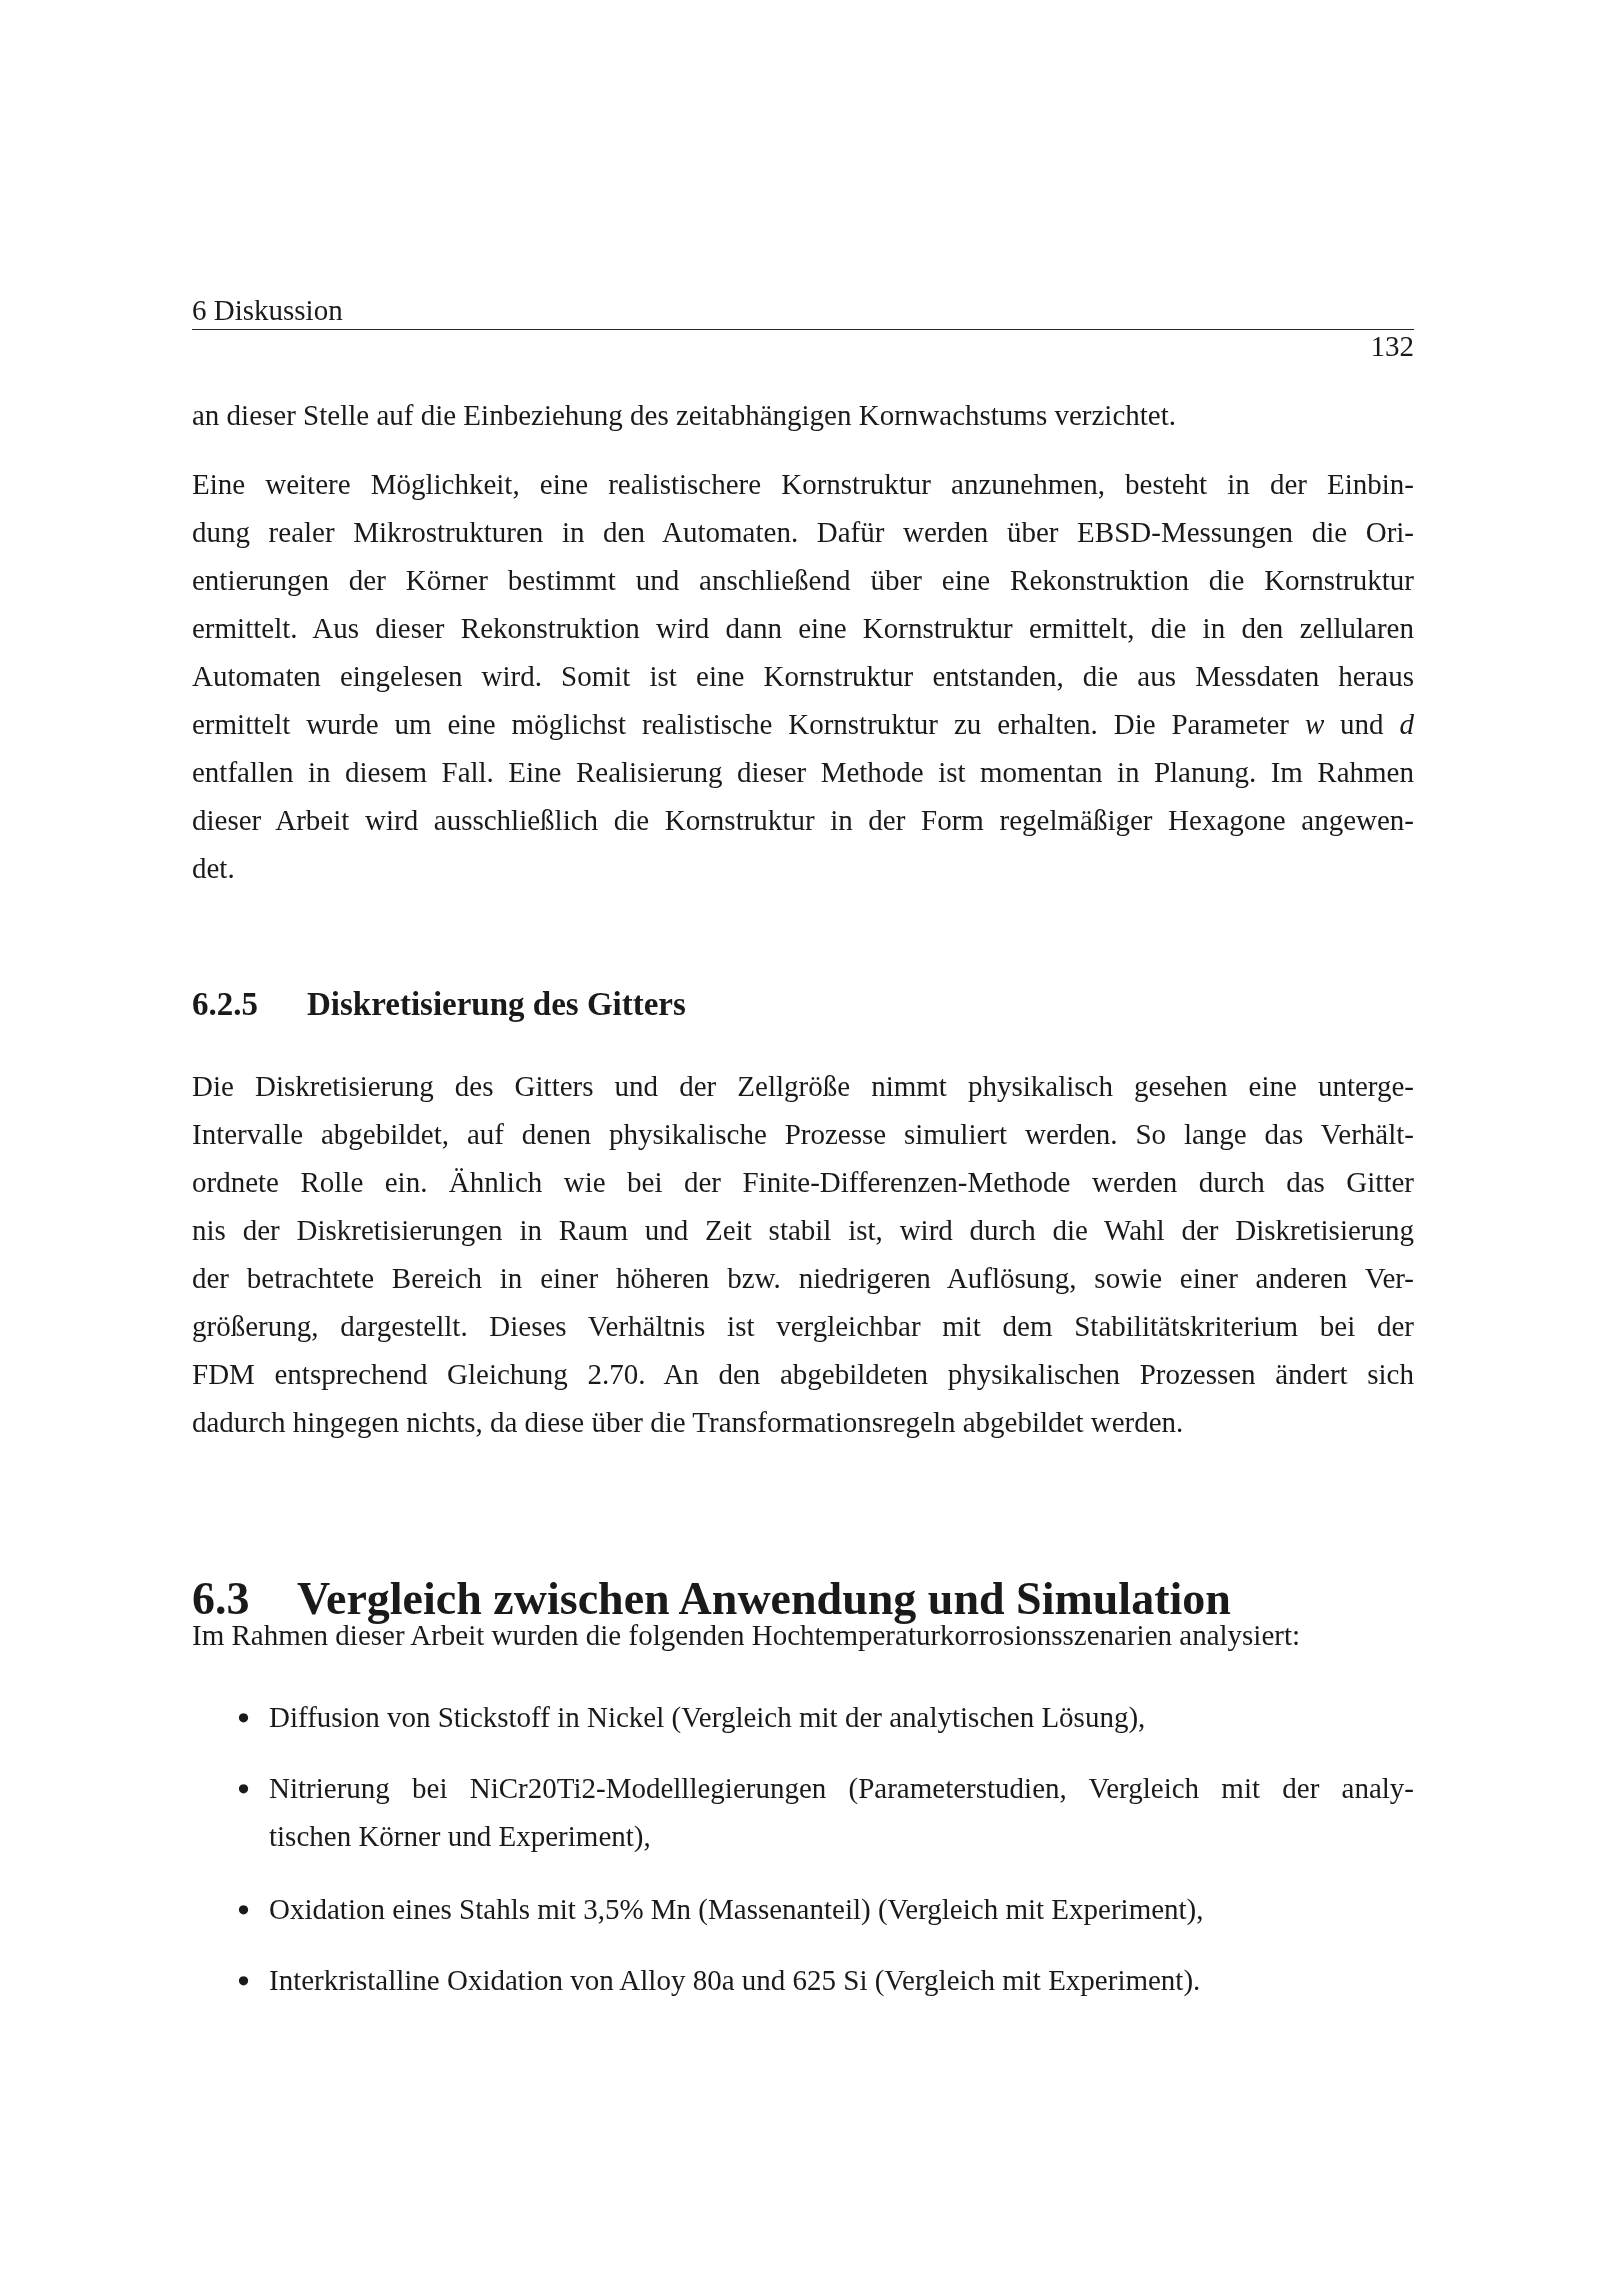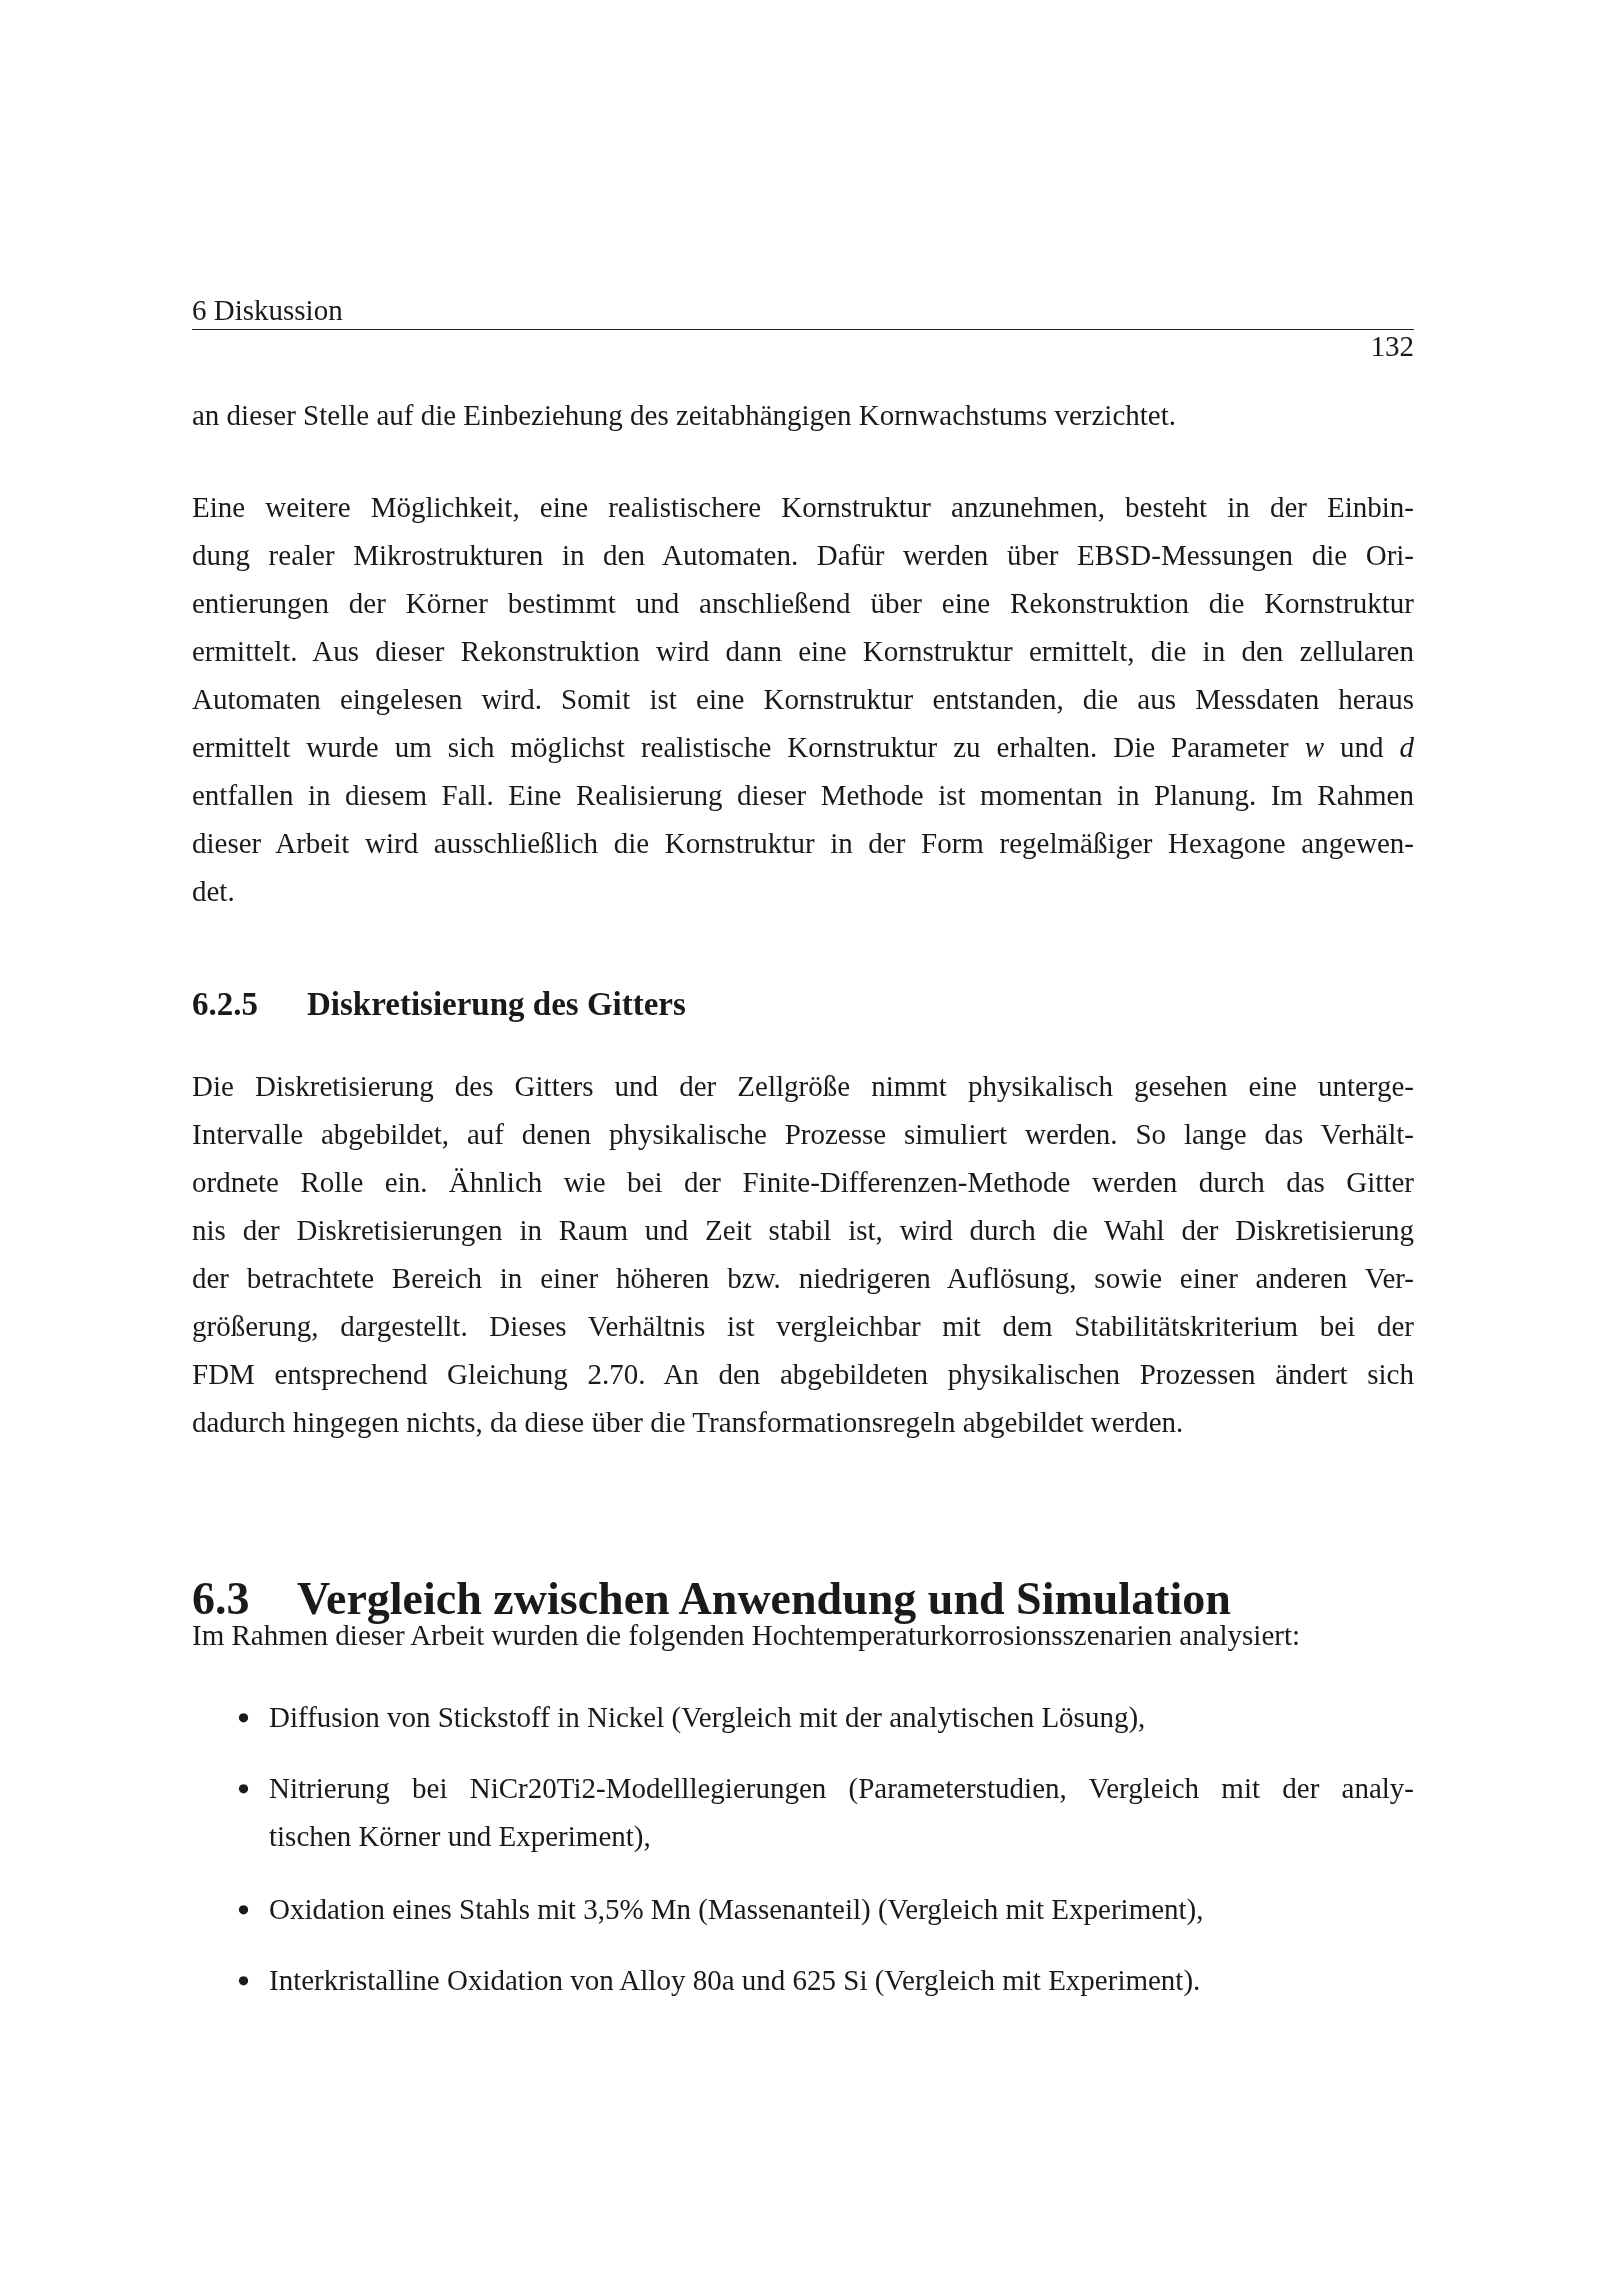--- a/index.html
+++ b/index.html
@@ -32,27 +32,27 @@
 
   <div class="header">
     <span class="chapter">6 Diskussion</span>
     <span class="pagenum">132</span>
   </div>
 
   <div class="p" style="top:391px;">
     <span class="line last">an dieser Stelle auf die Einbeziehung des zeitabhängigen Kornwachstums verzichtet.</span>
   </div>
 
-  <div class="p" style="top:483px;">
+  <div class="p" style="top:460px;">
     <span class="line">Eine weitere Möglichkeit, eine realistischere Kornstruktur anzunehmen, besteht in der Einbin-</span>
     <span class="line">dung realer Mikrostrukturen in den Automaten. Dafür werden über EBSD-Messungen die Ori-</span>
     <span class="line">entierungen der Körner bestimmt und anschließend über eine Rekonstruktion die Kornstruktur</span>
     <span class="line">ermittelt. Aus dieser Rekonstruktion wird dann eine Kornstruktur ermittelt, die in den zellularen</span>
     <span class="line">Automaten eingelesen wird. Somit ist eine Kornstruktur entstanden, die aus Messdaten heraus</span>
-    <span class="line"><span>ermittelt wurde um sich möglichst realistische Kornstruktur zu erhalten. Die Parameter </span><span class="ital">w</span><span> und </span><span class="ital">d</span></span>
+    <span class="line"><span>ermittelt wurde um eine möglichst realistische Kornstruktur zu erhalten. Die Parameter </span><span class="ital">w</span><span> und </span><span class="ital">d</span></span>
     <span class="line">entfallen in diesem Fall. Eine Realisierung dieser Methode ist momentan in Planung. Im Rahmen</span>
     <span class="line">dieser Arbeit wird ausschließlich die Kornstruktur in der Form regelmäßiger Hexagone angewen-</span>
     <span class="line last">det.</span>
   </div>
 
   <div class="h3" style="top:985px;">
     <span class="num">6.2.5</span><span>Diskretisierung des Gitters</span>
   </div>
 
   <div class="p" style="top:1062px;">

